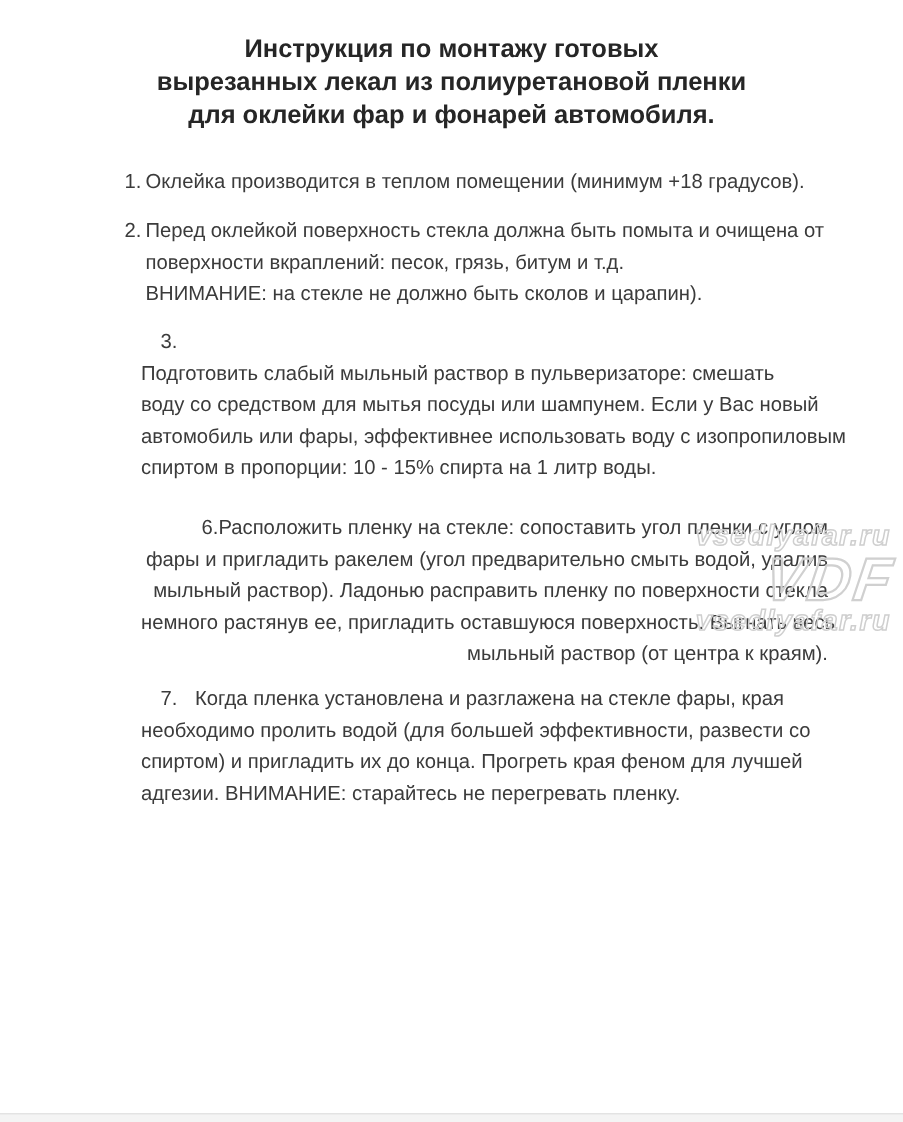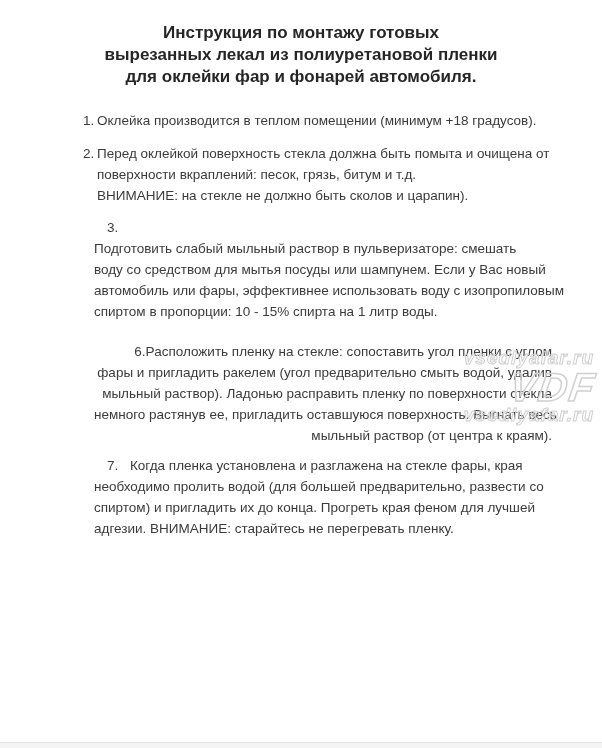--- a/index.html
+++ b/index.html
@@ -94,21 +94,21 @@
 
 
 
     <p class="para gap-19"><span class="pnum">6.</span><span class="p-text">Расположить пленку на стекле: сопоставить угол пленки с углом
 фары и пригладить ракелем (угол предварительно смыть водой, удалив
 мыльный раствор). Ладонью расправить пленку по поверхности стекла
 немного растянув ее, пригладить оставшуюся поверхность. Выгнать весь
 мыльный раствор (от центра к краям).</span></p>
 
     <p class="para gap-9"><span class="pnum">7.</span><span class="p-text">Когда пленка установлена и разглажена на стекле фары, края
-необходимо пролить водой (для большей предварительно, развести со
+необходимо пролить водой (для большей эффективности, развести со
 спиртом) и пригладить их до конца. Прогреть края феном для лучшей
 адгезии. ВНИМАНИЕ: старайтесь не перегревать пленку.</span></p>
 
   </div>
 
 
   <div class="watermark">
     <div class="wm-line"></div>
     <div class="wm-site">vsedlyafar.ru</div>
     <div class="wm-logo">VDF</div>

